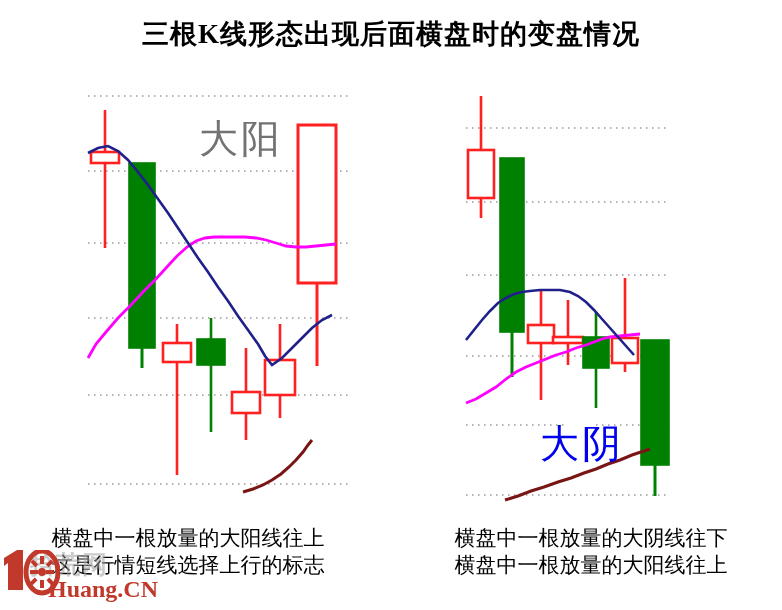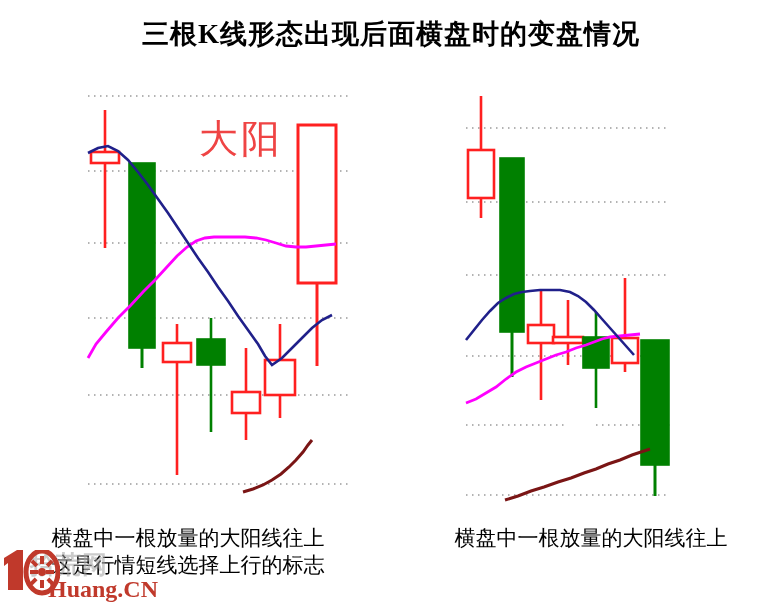--- a/index.html
+++ b/index.html
@@ -91,21 +91,21 @@
     font-family: "Liberation Serif", "DejaVu Serif", serif;
     white-space: nowrap;
   }
   .wm-logo { position: absolute; left: 0; top: 2px; }
 
   .label-dayang {
     position: absolute;
     left: 199px;
     top: 112px;
     font-size: 39px;
-    color: #ef4444;
+    color: #737373;
     font-family: "Liberation Serif", "DejaVu Serif", serif;
     letter-spacing: 3px;
     white-space: nowrap;
   }
   .label-dayin {
     position: absolute;
     left: 540px;
     top: 417px;
     font-size: 39px;
     color: #0000ee;
@@ -222,27 +222,29 @@
       </g>
     </g>
 
     <polyline fill="none" stroke="#ff00ff" stroke-width="2.8" points="466,403 476,399 486,393 496,387 506,379 516,372 526,367 536,363 546,359 556,355 566,352 576,348 586,345 594,342 602,339 610,337 620,336 630,335 640,334"></polyline>
     <polyline fill="none" stroke="#20208a" stroke-width="2.6" points="466,340 474,330 482,320 490,311 498,303 506,298 514,294 522,292 530,291 540,290 550,290 560,290 570,292 578,296 586,302 594,310 602,319 610,328 618,337 626,346 634,355"></polyline>
     <polyline fill="none" stroke="#7a1515" stroke-width="3" points="505,500 518,496 531,491 544,487 558,482 571,478 584,473 596,469 608,464 620,460 632,455 644,451 650,449"></polyline>
   </svg>
 
   <div class="label-dayang">大阳</div>
 
+  <div class="label-dayin">大阴</div>
 
   <div class="caption caption-left">
     <span class="cap-line">横盘中一根放量的大阳线往上</span>
     <span class="cap-line">这是行情短线选择上行的标志</span>
   </div>
 
   <div class="caption caption-right">
+    <span class="cap-line">横盘中一根放量的大阴线往下</span>
     <span class="cap-line">横盘中一根放量的大阳线往上</span>
   </div>
 
   <div class="watermark">
     <div class="wm-ghost">拾荒网</div>
     <svg class="wm-logo" width="56" height="46" viewBox="0 0 56 46">
       <path d="M4 40 L4 13 L0 16 L0 8 L13 0 L19 0 L19 40 Z" fill="#c0392b"></path>
       <ellipse cx="38" cy="22" rx="16" ry="21" fill="none" stroke="#c0392b" stroke-width="5"></ellipse>
       <g fill="#c0392b">
         <circle cx="38" cy="22" r="4"></circle>

